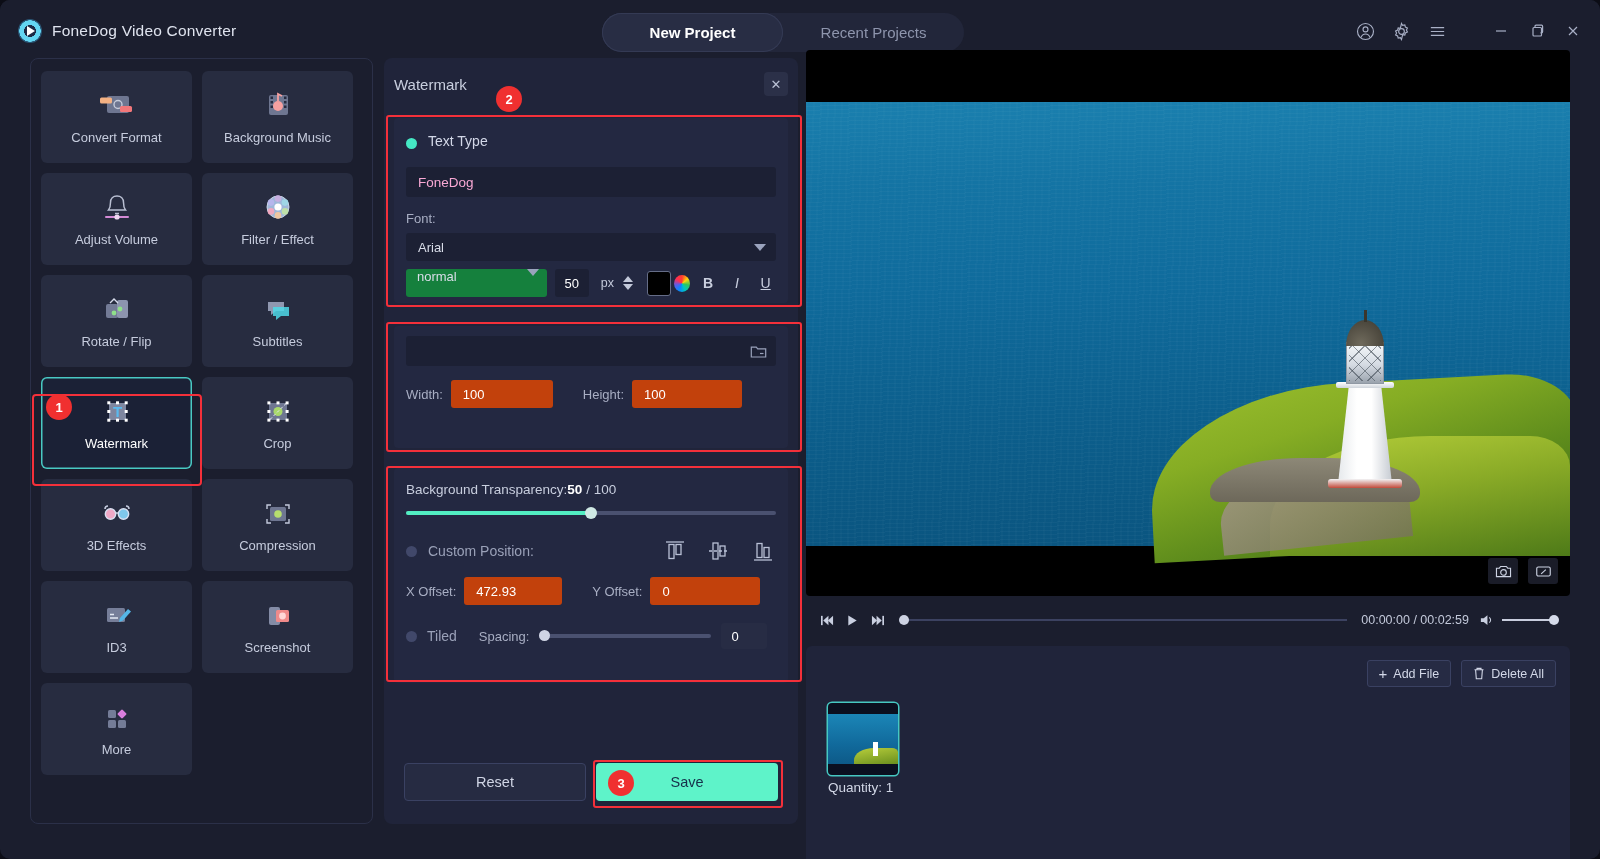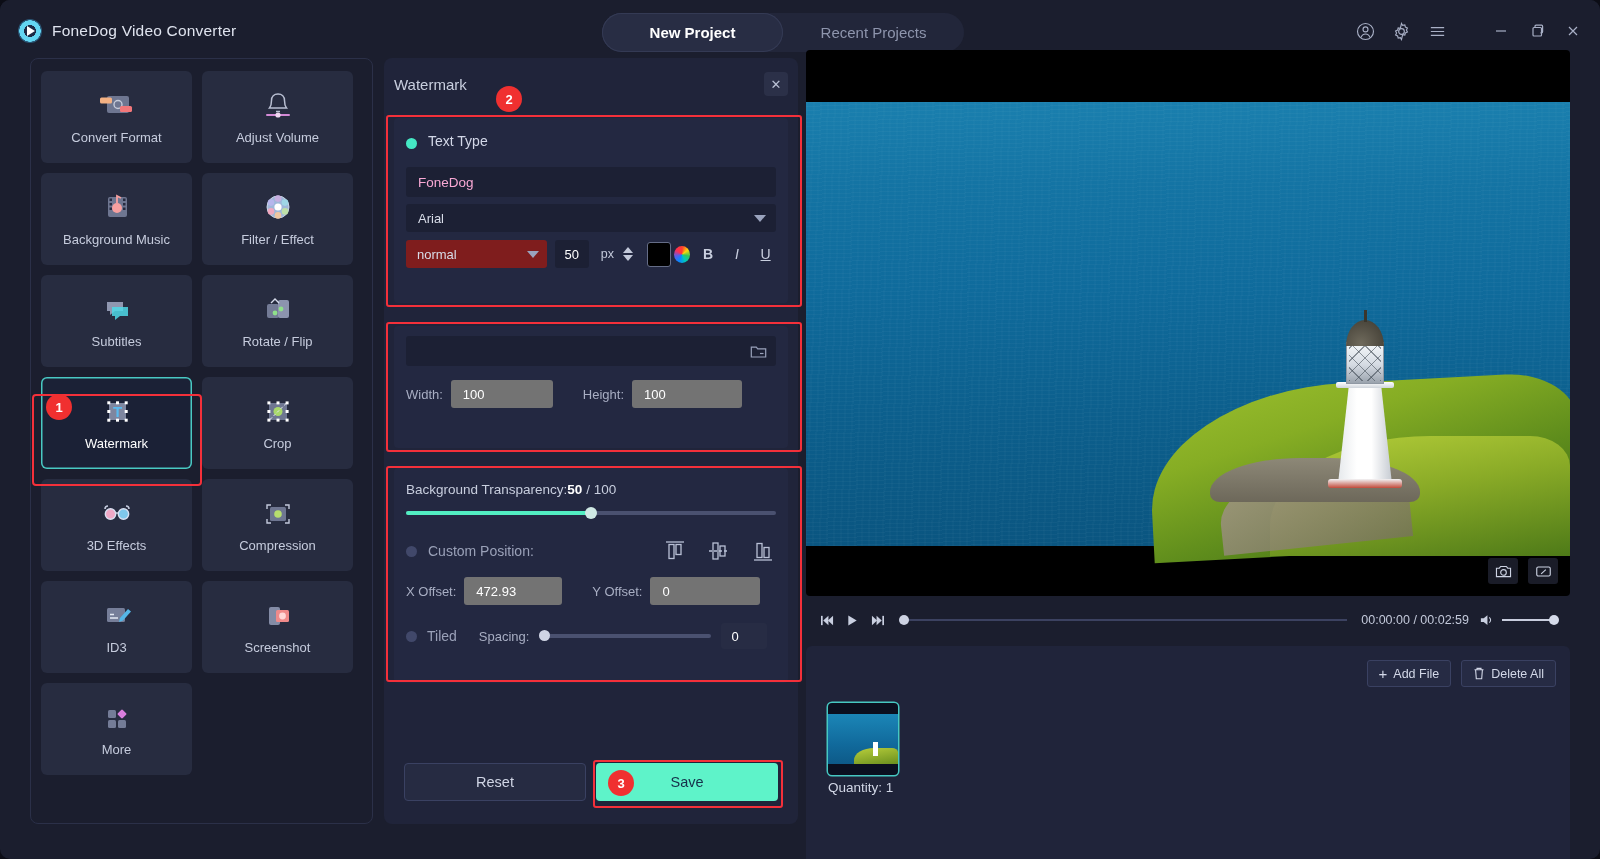--- a/index.html
+++ b/index.html
@@ -119,22 +119,22 @@
   .select {
     margin: 7px 12px 0 12px; height: 28px; background: #1c2034; border-radius: 3px;
     display: flex; align-items: center; padding: 0 10px 0 12px;
     font-size: 13px; color: #d9dde9; cursor: pointer; justify-content: space-between;
   }
   .caret { width: 0; height: 0; border-left: 6px solid transparent; border-right: 6px solid transparent;
            border-top: 7px solid #9aa3bd; }
 
   .font-row { display: flex; align-items: center; gap: 8px; margin: 8px 12px 0 12px; }
   .select-sm {
-    width: 148px; height: 28px; background: #7f1d1d; border-radius: 3px;
-    display: flex; align-items: center; padding: 0 8px 0 11px;
+    width: 148px; height: 28px; background: #15803d; border-radius: 3px;
+    display: flex; padding: 0 8px 0 11px;
     font-size: 13px; color: #d9dde9; cursor: pointer; justify-content: space-between;
   }
   .size-box {
     width: 36px; height: 28px; background: #1c2034; border-radius: 3px;
     display: flex; align-items: center; justify-content: center;
     font-size: 13px; color: #ffffff; cursor: text;
   }
   .px-unit { font-size: 12.5px; color: #c3c9da; margin-left: 4px; }
   .spinner { display: flex; flex-direction: column; gap: 2px; cursor: pointer; margin-left: 1px; }
   .sp-up { width: 0; height: 0; border-left: 5px solid transparent; border-right: 5px solid transparent;
@@ -146,21 +146,21 @@
   .color-wheel { width: 17px; height: 17px; border-radius: 50%; margin-left: -5px; cursor: pointer;
     background: conic-gradient(#ff3b30,#ffd60a,#34c759,#00c7be,#0a84ff,#5e5ce6,#ff2d55,#ff3b30); }
   .fmt-btn { width: 22px; height: 24px; display: flex; align-items: center; justify-content: center;
              font-size: 14px; color: #c9cfdf; cursor: pointer; }
 
   .img-pick {
     margin: 10px 12px 0 12px; height: 30px; background: #1c2034; border-radius: 3px;
     display: flex; align-items: center; justify-content: flex-end; padding-right: 9px; cursor: pointer;
   }
   .wh-row { display: flex; align-items: center; margin: 14px 12px 0 12px; gap: 8px; }
-  .wh-input { height: 28px; background: #737373; border-radius: 3px; display: flex; align-items: center;
+  .wh-input { height: 28px; background: #c2410c; border-radius: 3px; display: flex; align-items: center;
               padding-left: 12px; font-size: 13px; color: #ffffff; cursor: text; }
 
   .bg-title { padding: 14px 0 0 12px; font-size: 13.5px; color: #c8cede; }
   .bg-title b { color: #ffffff; }
   .slider-track { margin: 14px 12px 0 12px; height: 4px; background: #4a5170; border-radius: 2px; position: relative; }
   .slider-fill { position: absolute; left: 0; top: 0; height: 4px; background: #52eec2; border-radius: 2px; }
   .slider-knob { position: absolute; top: -4px; width: 12px; height: 12px; border-radius: 50%;
                  background: #cfe9e4; cursor: pointer; }
 
   .pos-row { display: flex; align-items: center; margin: 24px 12px 0 12px; }
@@ -353,44 +353,44 @@
             <rect x="2" y="8.5" width="12" height="6" rx="1.5" fill="#f4b183"></rect>
             <rect x="22" y="17" width="12" height="6" rx="1.5" fill="#f2777a"></rect>
           </svg>
         </div>
         <div class="tool-label">Convert Format</div>
       </div>
 
       <div class="tool">
         <div class="tool-icon">
           <svg width="38" height="34" viewBox="0 0 38 34" fill="none">
-            <path d="M19 5c4 0 6.5 2.6 6.5 6.5 0 4 .8 6 2 7.5H10.5c1.2-1.5 2-3.5 2-7.5C12.5 7.6 15 5 19 5z" stroke="#b9bfd2" stroke-width="1.5" fill="none"></path>
-            <path d="M17 22.5h4" stroke="#b9bfd2" stroke-width="1.5"></path>
-            <rect x="7" y="25" width="24" height="2" rx="1" fill="#d48ad6"></rect>
-            <circle cx="19" cy="26" r="2.6" fill="#f0d8f2"></circle>
-          </svg>
-        </div>
-        <div class="tool-label">Adjust Volume</div>
-      </div>
-
-      <div class="tool">
-        <div class="tool-icon">
-          <svg width="38" height="34" viewBox="0 0 38 34" fill="none">
             <rect x="10" y="6" width="19" height="20" rx="2" fill="#6e7691"></rect>
             <rect x="11.5" y="7.5" width="2.5" height="2.5" fill="#262b40"></rect>
             <rect x="11.5" y="12" width="2.5" height="2.5" fill="#262b40"></rect>
             <rect x="11.5" y="16.5" width="2.5" height="2.5" fill="#262b40"></rect>
             <rect x="25" y="7.5" width="2.5" height="2.5" fill="#262b40"></rect>
             <rect x="25" y="12" width="2.5" height="2.5" fill="#262b40"></rect>
             <rect x="25" y="16.5" width="2.5" height="2.5" fill="#262b40"></rect>
             <circle cx="19" cy="17" r="5" fill="#f7a0a0"></circle>
             <path d="M19 12V5l4 2" stroke="#f7a0a0" stroke-width="1.8" fill="none"></path>
           </svg>
         </div>
         <div class="tool-label">Background Music</div>
+      </div>
+
+      <div class="tool">
+        <div class="tool-icon">
+          <svg width="38" height="34" viewBox="0 0 38 34" fill="none">
+            <path d="M19 5c4 0 6.5 2.6 6.5 6.5 0 4 .8 6 2 7.5H10.5c1.2-1.5 2-3.5 2-7.5C12.5 7.6 15 5 19 5z" stroke="#b9bfd2" stroke-width="1.5" fill="none"></path>
+            <path d="M17 22.5h4" stroke="#b9bfd2" stroke-width="1.5"></path>
+            <rect x="7" y="25" width="24" height="2" rx="1" fill="#d48ad6"></rect>
+            <circle cx="19" cy="26" r="2.6" fill="#f0d8f2"></circle>
+          </svg>
+        </div>
+        <div class="tool-label">Adjust Volume</div>
       </div>
 
       <div class="tool">
         <div class="tool-icon">
           <svg width="38" height="34" viewBox="0 0 38 34">
             <circle cx="19" cy="16" r="11" fill="#9fb7d9"></circle>
             <circle cx="19" cy="16" r="11" fill="none" stroke="#cbd6e6" stroke-width="1"></circle>
             <circle cx="19" cy="7.6" r="3.3" fill="#c7aee0"></circle>
             <circle cx="26" cy="11.6" r="3.3" fill="#9fd6e6"></circle>
             <circle cx="26" cy="20.4" r="3.3" fill="#bfe0a8"></circle>
@@ -399,38 +399,38 @@
             <circle cx="12" cy="11.6" r="3.3" fill="#b6b6ec"></circle>
             <circle cx="19" cy="16" r="3.6" fill="#ffffff"></circle>
           </svg>
         </div>
         <div class="tool-label">Filter / Effect</div>
       </div>
 
       <div class="tool">
         <div class="tool-icon">
           <svg width="38" height="34" viewBox="0 0 38 34" fill="none">
-            <path d="M9 9h16v9H17l-5 4v-4H9z" fill="#8f97b0"></path>
-            <path d="M14 14h16v9H22l-5 4v-4h-3z" fill="#4fd8e8" opacity=".85"></path>
-          </svg>
-        </div>
-        <div class="tool-label">Subtitles</div>
-      </div>
-
-      <div class="tool">
-        <div class="tool-icon">
-          <svg width="38" height="34" viewBox="0 0 38 34" fill="none">
             <rect x="8" y="11" width="12" height="14" rx="2" fill="#737b96"></rect>
             <rect x="19" y="7" width="11" height="18" rx="2" fill="#8c94ae"></rect>
             <circle cx="16" cy="20" r="2.4" fill="#8fe08a"></circle>
             <circle cx="22" cy="16" r="2.4" fill="#8fe08a"></circle>
             <path d="M12 10l4-4 4 4" stroke="#d7dceb" stroke-width="1.4"></path>
           </svg>
         </div>
         <div class="tool-label">Rotate / Flip</div>
+      </div>
+
+      <div class="tool">
+        <div class="tool-icon">
+          <svg width="38" height="34" viewBox="0 0 38 34" fill="none">
+            <path d="M9 9h16v9H17l-5 4v-4H9z" fill="#8f97b0"></path>
+            <path d="M14 14h16v9H22l-5 4v-4h-3z" fill="#4fd8e8" opacity=".85"></path>
+          </svg>
+        </div>
+        <div class="tool-label">Subtitles</div>
       </div>
 
       <div class="tool selected">
         <div class="tool-icon">
           <svg width="38" height="34" viewBox="0 0 38 34" fill="none">
             <rect x="11" y="8" width="17" height="17" fill="#7e869f"></rect>
             <text x="19.5" y="21.5" font-size="15" font-family="Liberation Sans, sans-serif" font-weight="bold" fill="#59b9ee" text-anchor="middle">T</text>
             <g fill="#ffffff">
               <rect x="9.3" y="6.3" width="3" height="3"></rect>
                 <rect x="26.7" y="6.3" width="3" height="3"></rect>
@@ -535,20 +535,21 @@
   <div class="mid-panel">
     <div class="mid-title">Watermark</div>
     <div class="close-btn">✕</div>
 
     <div class="section sec-text">
       <div class="radio-row">
         <div class="radio on"></div>
         <div class="radio-label">Text Type</div>
       </div>
       <div class="text-input">FoneDog</div>
+      <div class="fld-label font-label">Font:</div>
       <div class="select">
         <span>Arial</span>
         <span class="caret"></span>
       </div>
       <div class="font-row">
         <div class="select-sm">
           <span>normal</span>
           <span class="caret"></span>
         </div>
         <div class="size-box">50</div>

